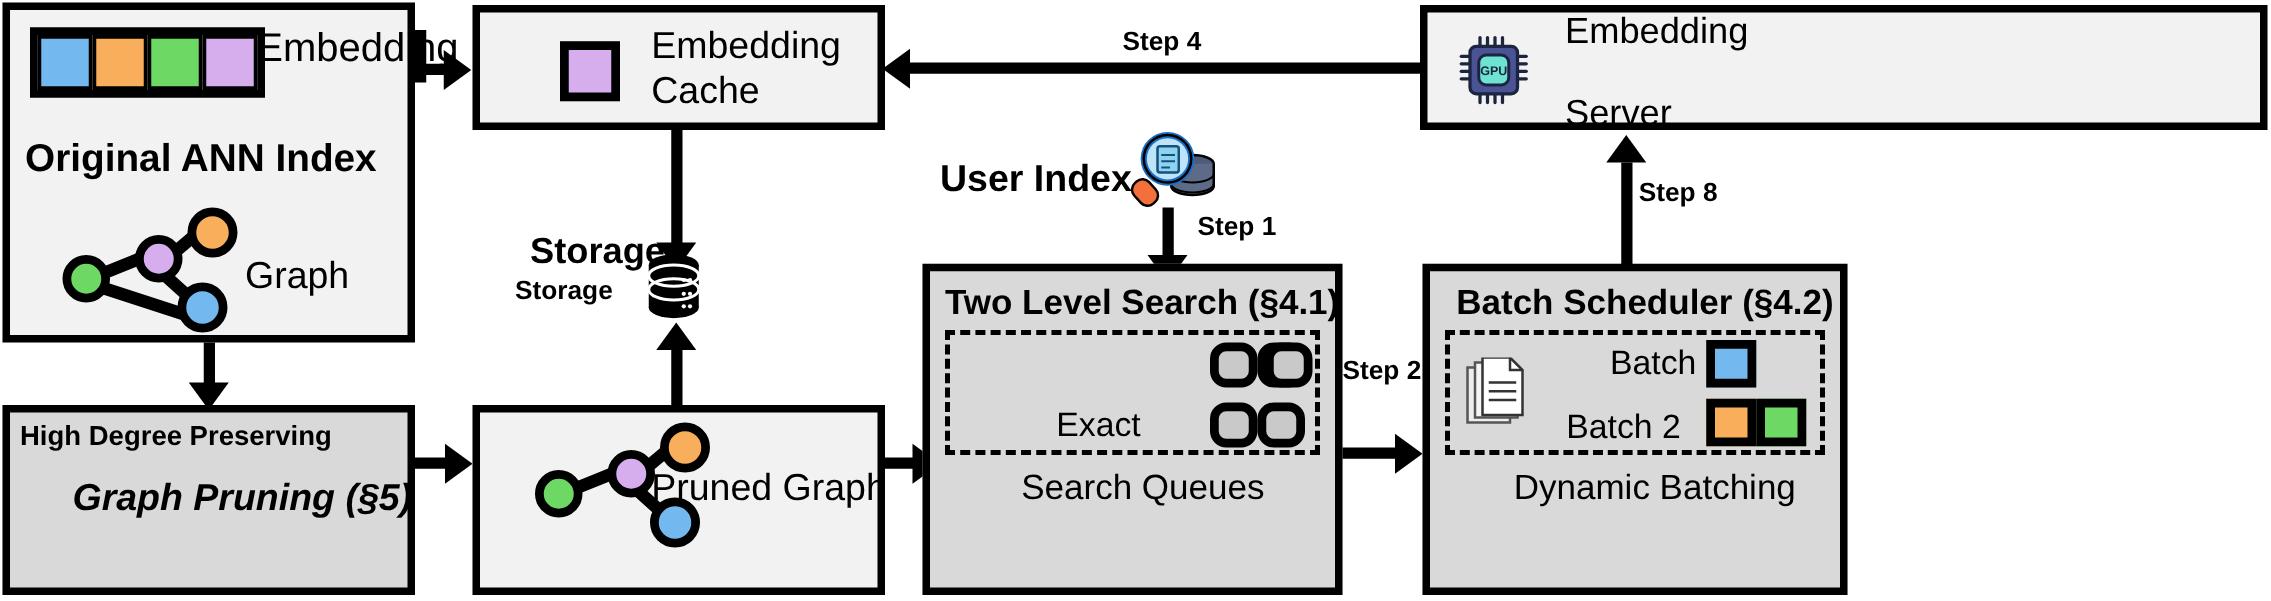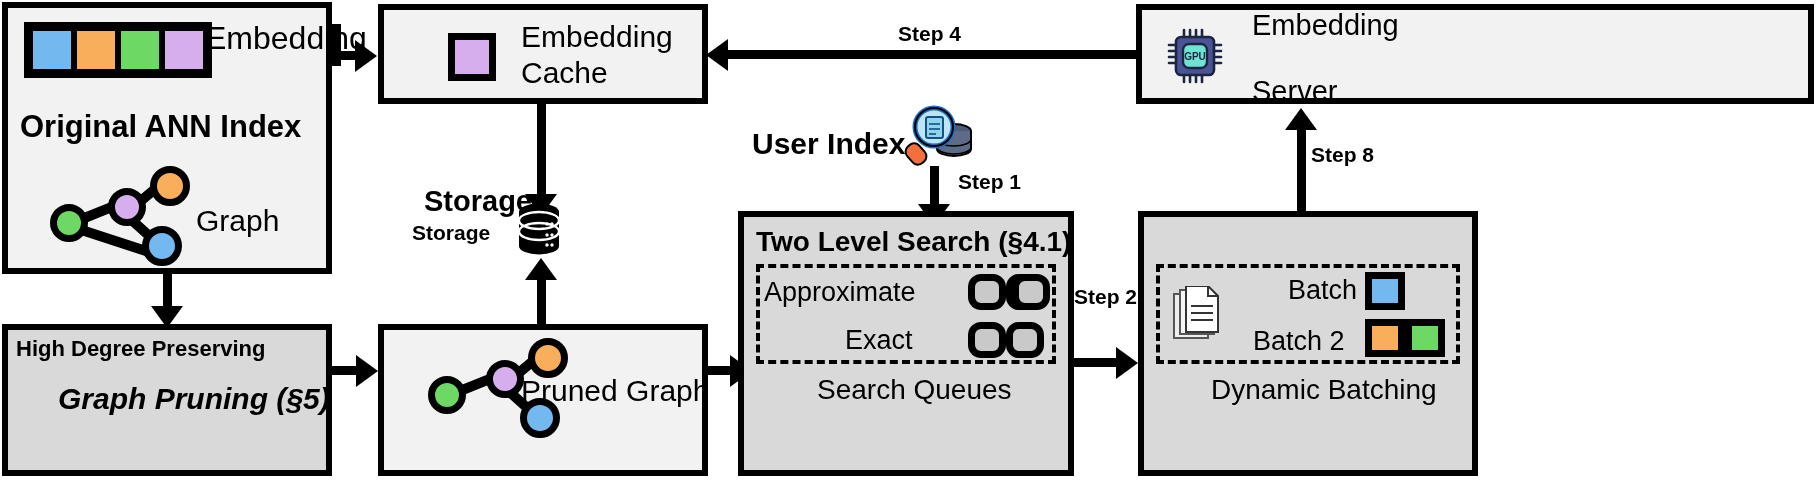--- a/index.html
+++ b/index.html
@@ -186,36 +186,36 @@
 
   <div class="ln vline" style="left:930px; top:166px; height:44px;"></div>
   <div class="ah-d" style="left:918px; top:204px;"></div>
   <div class="steplbl" style="left:958px; top:170px;">Step 1</div>
 
   <div class="box shade" style="left:738px; top:211px; width:336px; height:265px;"></div>
   <div class="ttl bold" style="left:756px; top:226px; font-size:28px;">Two Level Search (§4.1)</div>
 
   <div class="dashpanel" style="left:756px; top:264px; width:300px; height:100px;"></div>
 
-  <div class="ttl" style="left:764px; top:277px; font-size:27px;">Approximate</div>
   <div class="qcell" style="left:968px; top:274px; width:38px; height:36px;"></div>
   <div class="qcell" style="left:1006px; top:274px; width:38px; height:36px;"></div>
   <div class="qcell" style="left:1012px; top:274px; width:38px; height:36px;"></div>
 
   <div class="ttl" style="left:845px; top:325px; font-size:27px;">Exact</div>
   <div class="qcell" style="left:968px; top:322px; width:38px; height:36px;"></div>
   <div class="qcell" style="left:1006px; top:322px; width:38px; height:36px;"></div>
 
   <div class="caption" style="left:817px; top:374px; font-size:28px;">Search Queues</div>
 
   <div class="ln hline" style="left:1074px; top:358px; width:52px;"></div>
   <div class="ah-r" style="left:1116px; top:347px;"></div>
   <div class="steplbl" style="left:1074px; top:285px;">Step 2</div>
 
   <div class="box shade" style="left:1138px; top:211px; width:340px; height:265px;"></div>
+  <div class="ttl bold" style="left:1165px; top:226px; font-size:28px;">Batch Scheduler (§4.2)</div>
 
   <div class="dashpanel" style="left:1156px; top:264px; width:304px; height:100px;"></div>
 
   <div style="position:absolute; left:1170px; top:286px; width:52px; height:60px;">
     <svg width="52" height="60" viewBox="0 0 52 60">
       <path d="M4 8 h24 l10 10 v34 h-34 z" fill="#eeeeee" stroke="#555" stroke-width="2"></path>
       <path d="M10 4 h24 l10 10 v34 h-34 z" fill="#f5f5f5" stroke="#555" stroke-width="2"></path>
       <path d="M16 0 h22 l10 10 v36 h-32 z" fill="#ffffff" stroke="#333" stroke-width="2"></path>
       <path d="M38 0 v10 h10" fill="none" stroke="#333" stroke-width="2"></path>
       <line x1="21" y1="20" x2="43" y2="20" stroke="#333" stroke-width="2"></line>

